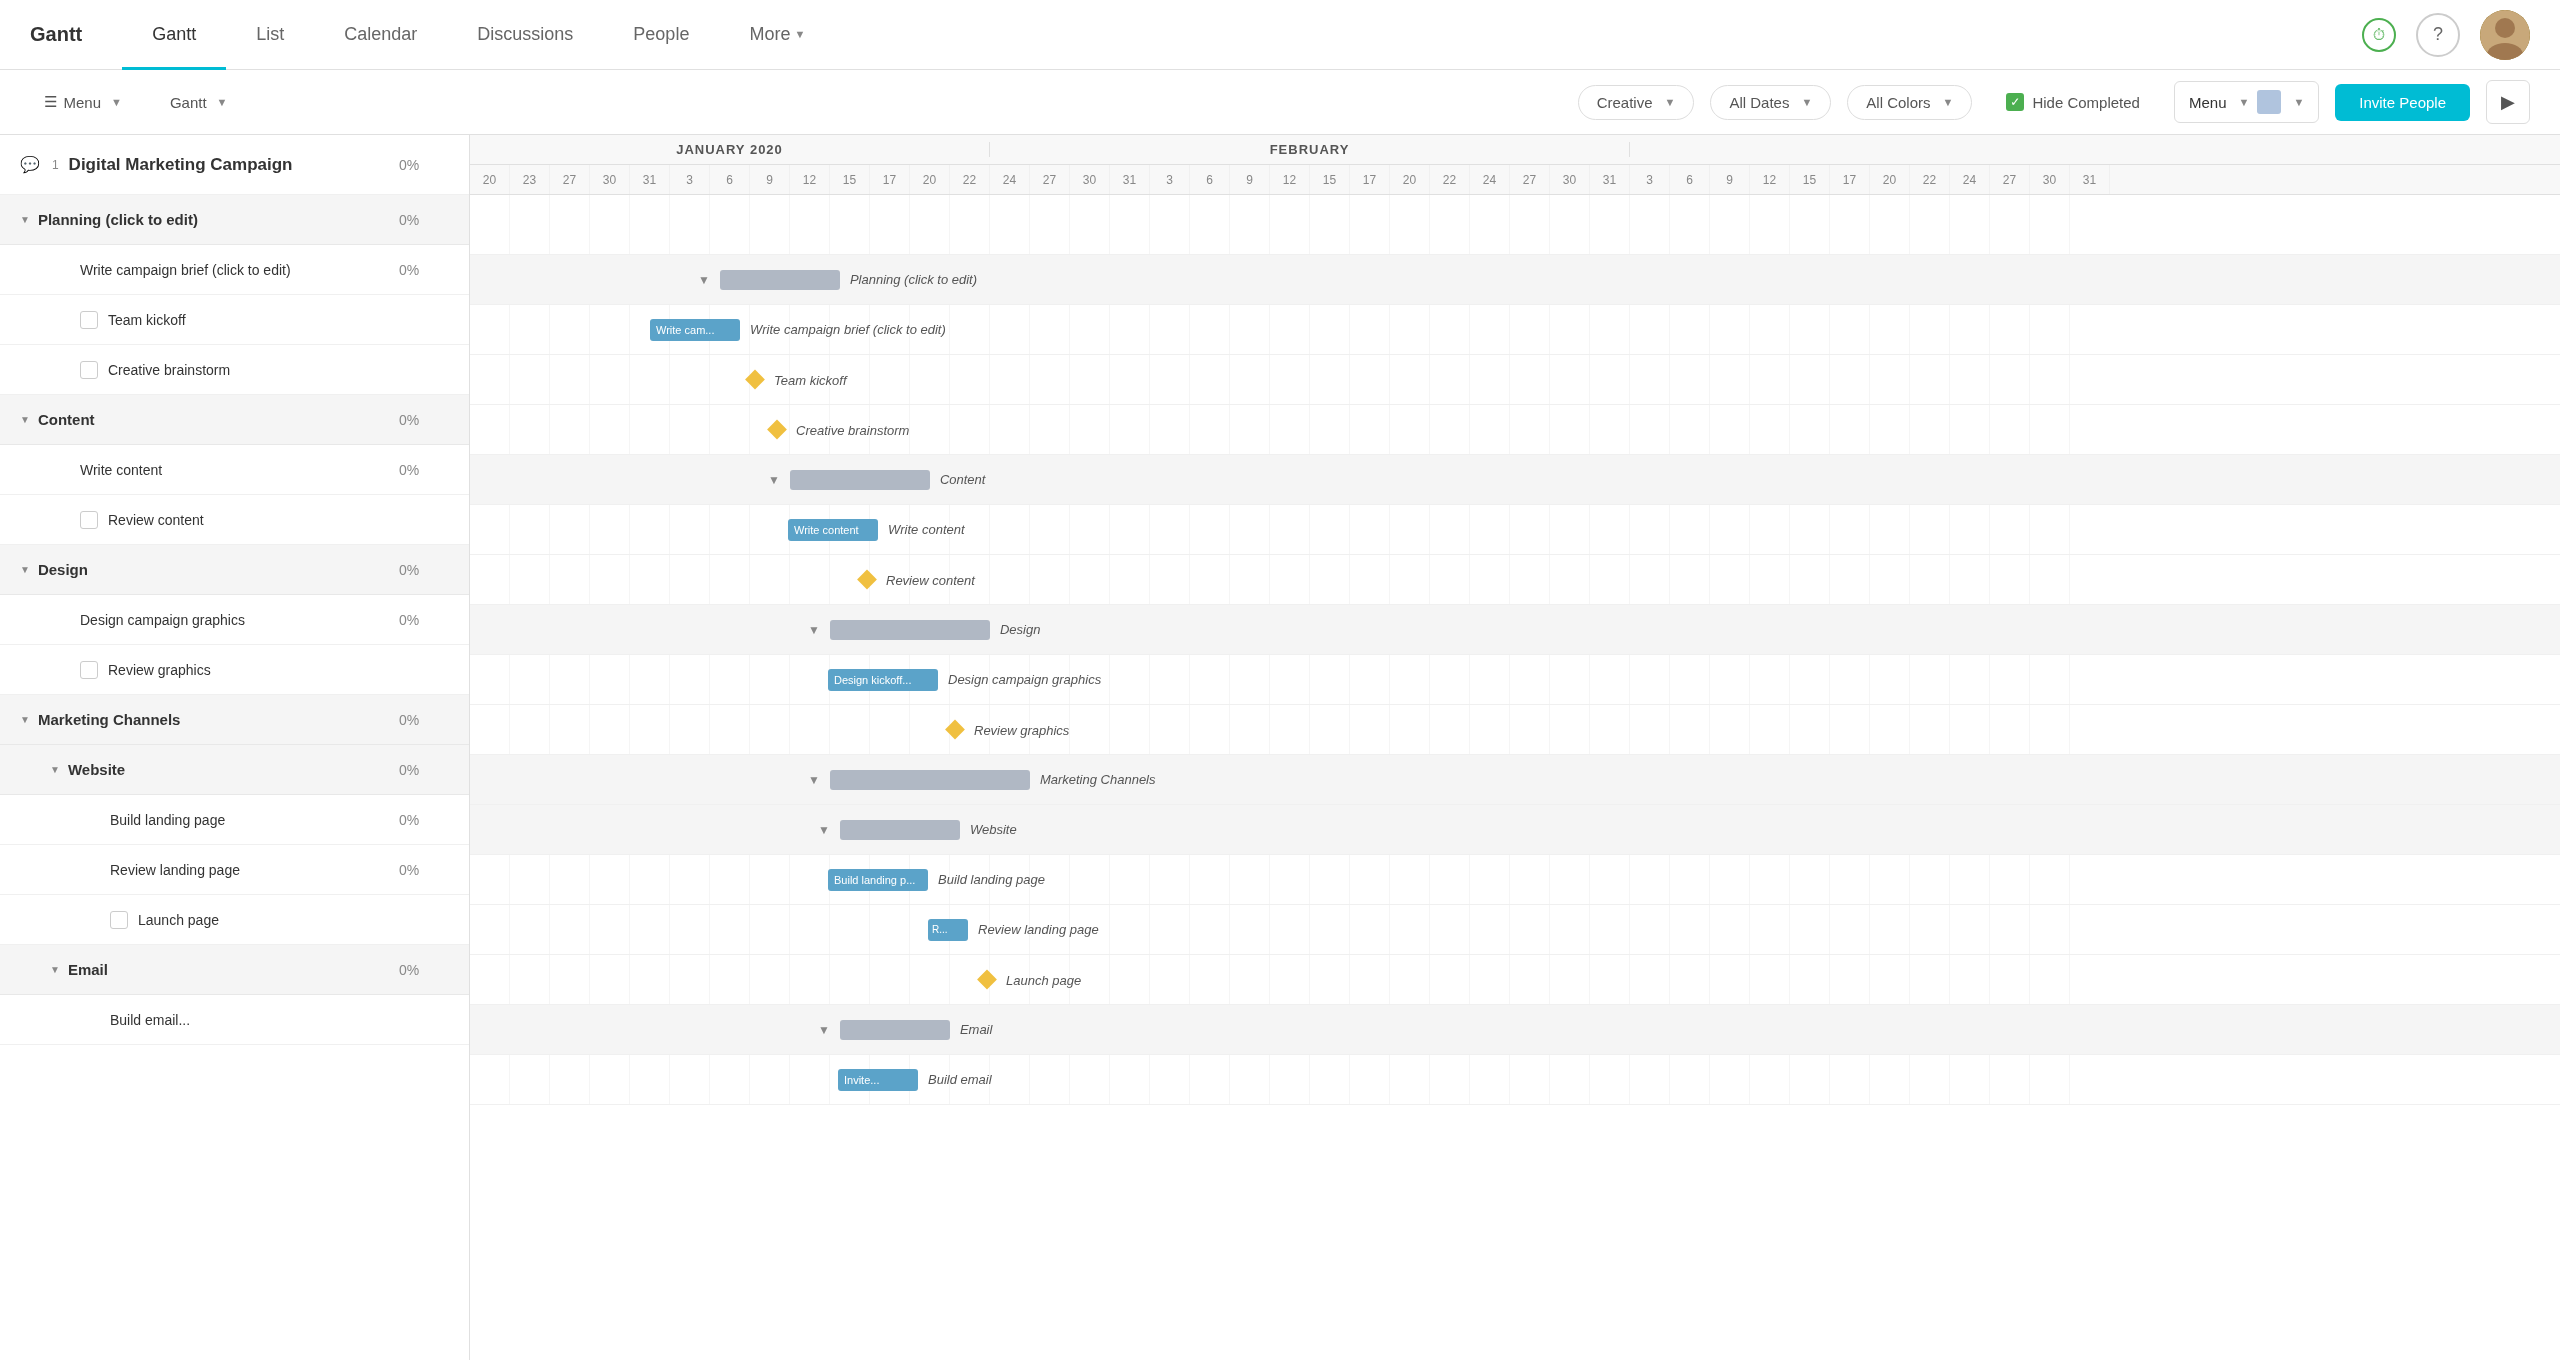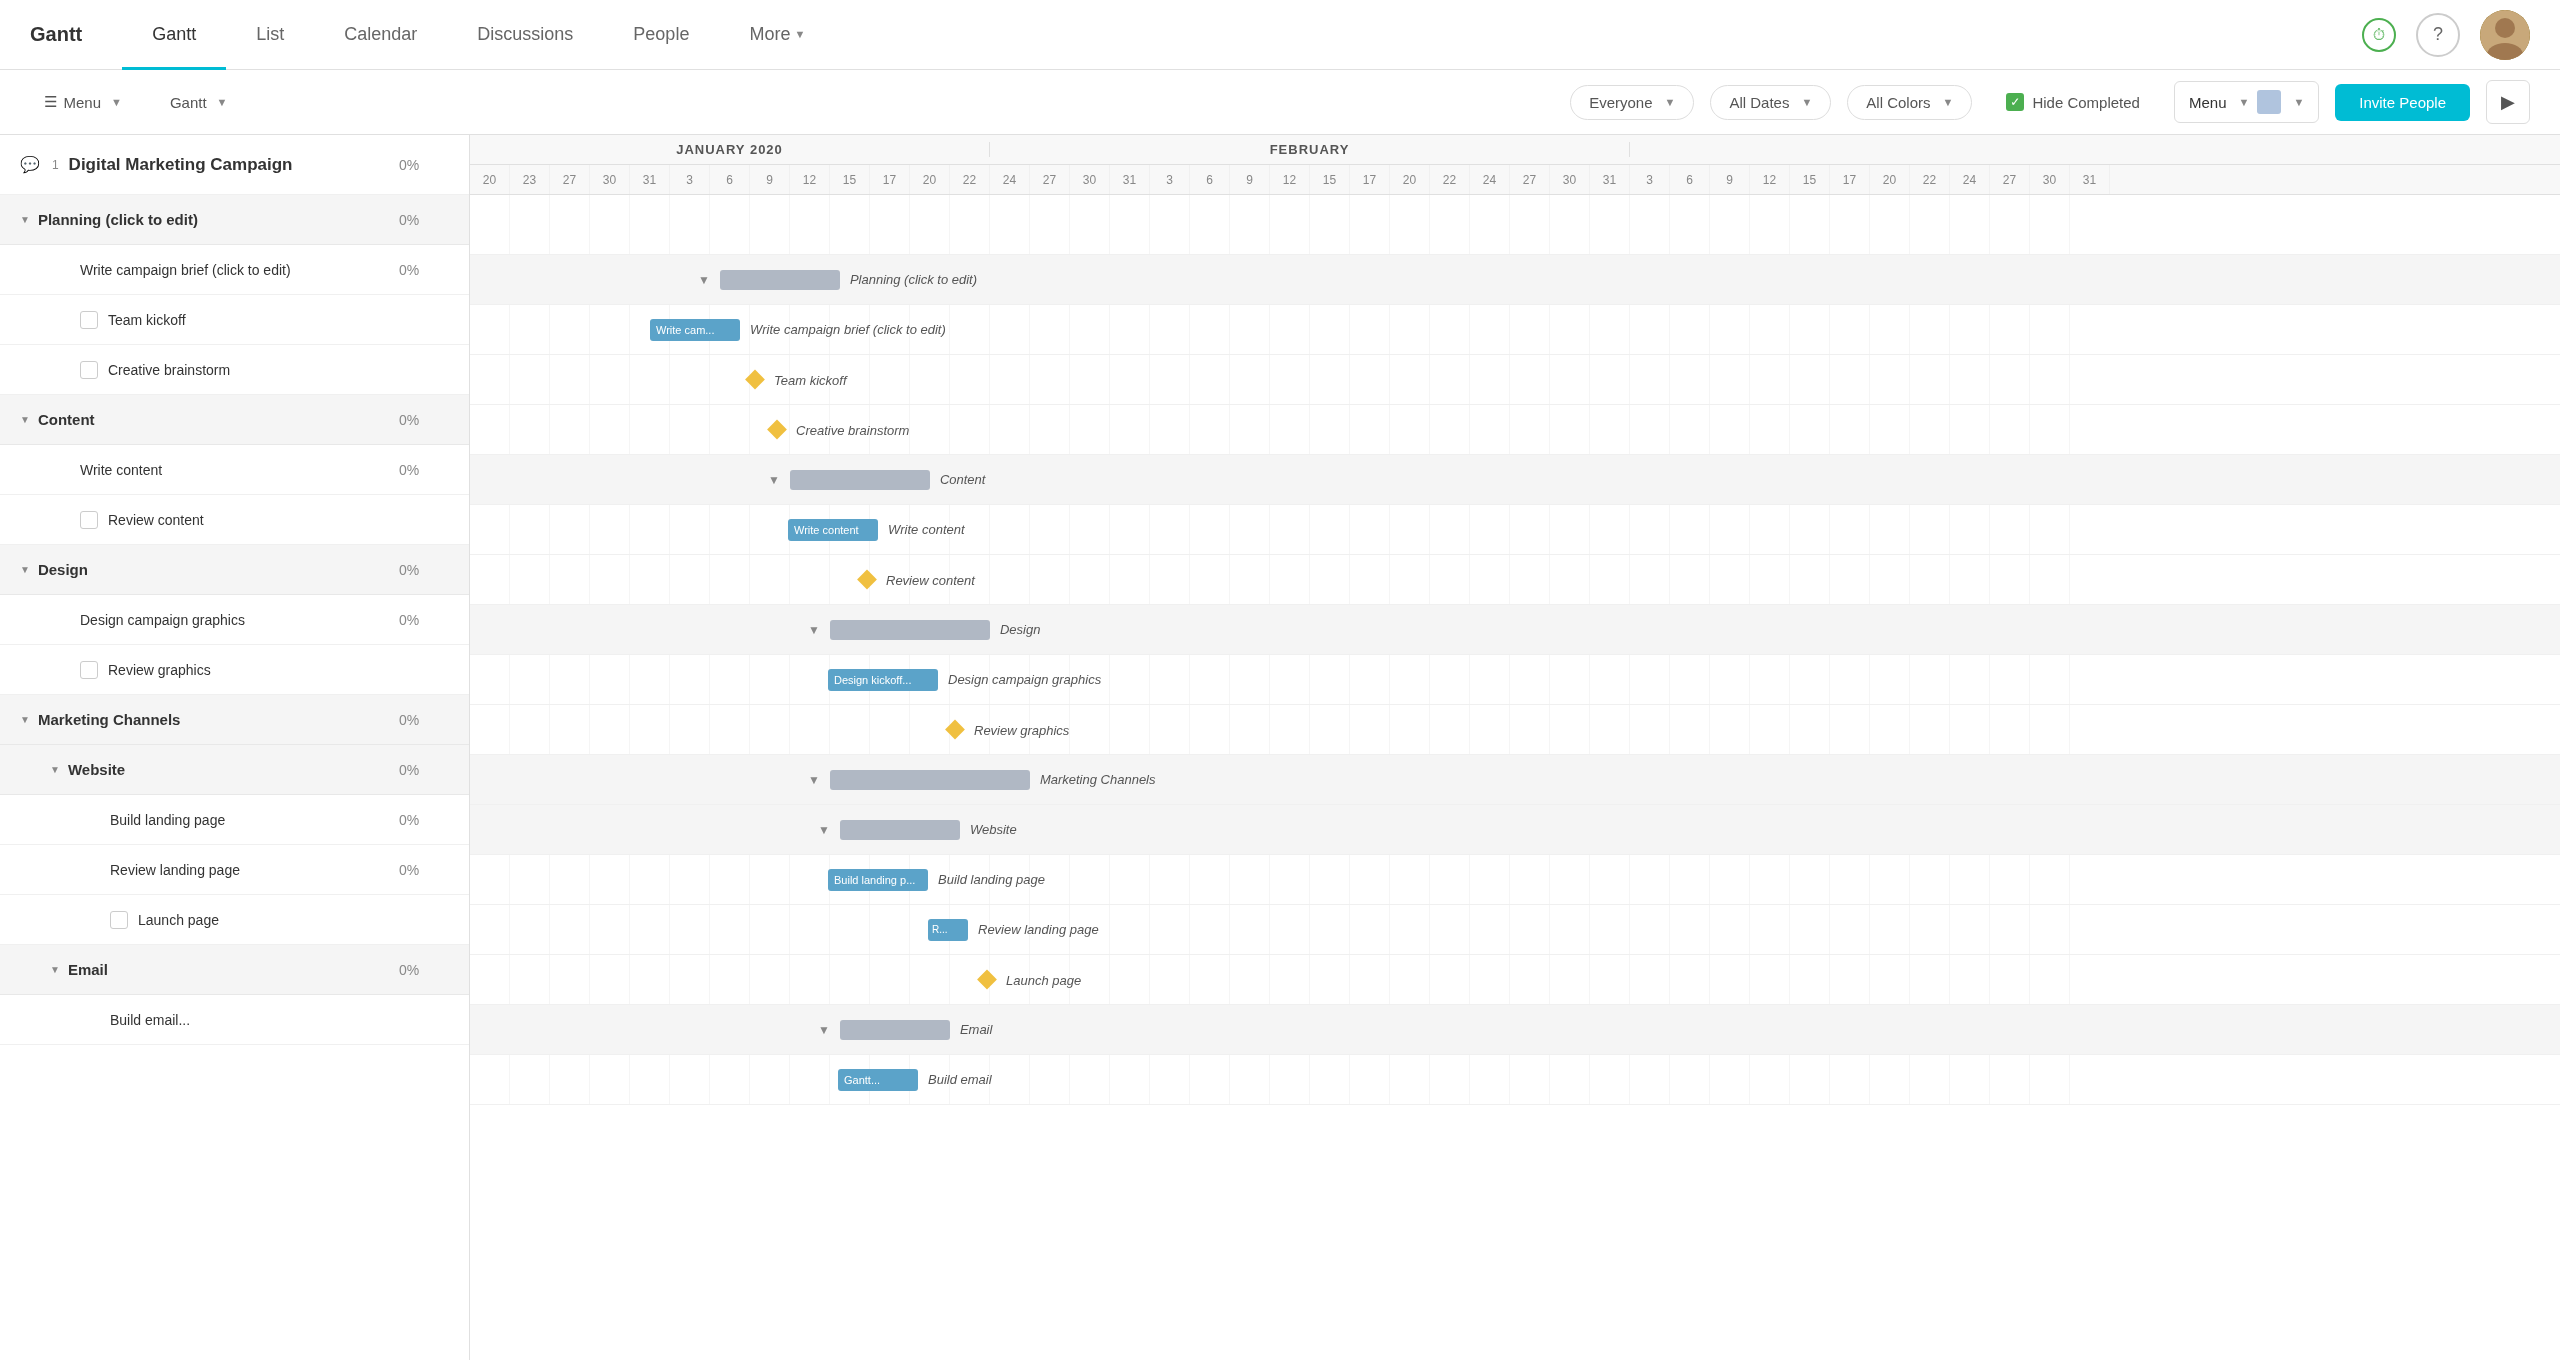--- a/index.html
+++ b/index.html
@@ -204,21 +204,21 @@
     <span>Menu</span>
     <span class="chevron">▼</span>
   </button>
   <button class="toolbar-btn">
     <span>Gantt</span>
     <span class="chevron">▼</span>
   </button>
 
   <div class="toolbar-right">
     <button class="filter-btn">
-      <span>Everyone</span>
+      <span>Creative</span>
       <span class="chevron">▼</span>
     </button>
     <button class="filter-btn">
       <span>All Dates</span>
       <span class="chevron">▼</span>
     </button>
     <button class="filter-btn">
       <span>All Colors</span>
       <span class="chevron">▼</span>
     </button>
@@ -1222,20 +1222,20 @@
           <div style="width:40px;" class="gantt-cell"></div>
           <div style="width:40px;" class="gantt-cell"></div>
           <div style="width:40px;" class="gantt-cell"></div>
           <div style="width:40px;" class="gantt-cell"></div>
           <div style="width:40px;" class="gantt-cell"></div>
           <div style="width:40px;" class="gantt-cell"></div>
           <div style="width:40px;" class="gantt-cell"></div>
           <div style="width:40px;" class="gantt-cell"></div>
           <div style="width:40px;" class="gantt-cell"></div>
         <div style="position:absolute; left:368px; top:50%; transform:translateY(-50%); display:flex; align-items:center; gap:10px;">
-          <div style="width:80px; height:22px; background:#5ba3c9; border-radius:3px; display:flex;align-items:center;padding:0 6px;font-size:11px;color:#fff;">Gantt...</div>
+          <div style="width:80px; height:22px; background:#5ba3c9; border-radius:3px; display:flex;align-items:center;padding:0 6px;font-size:11px;color:#fff;">Invite...</div>
           <span style="font-size:13px;color:#555;font-style:italic;">Build email</span>
         </div>
       </div>
 
     </div>
   </div>
 </div>
 
 </body></html>

